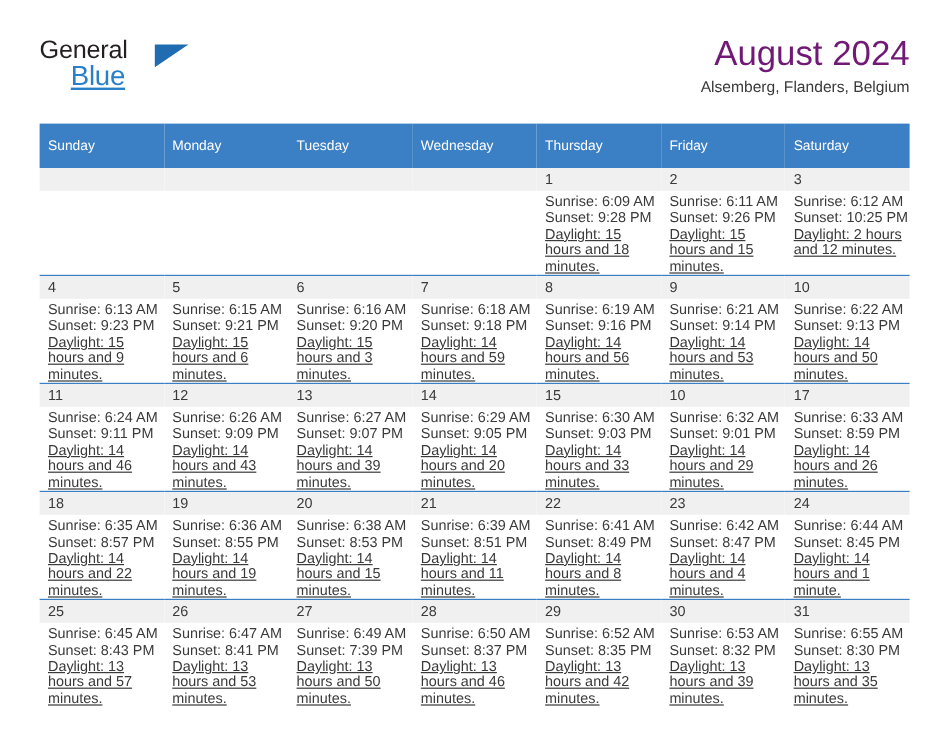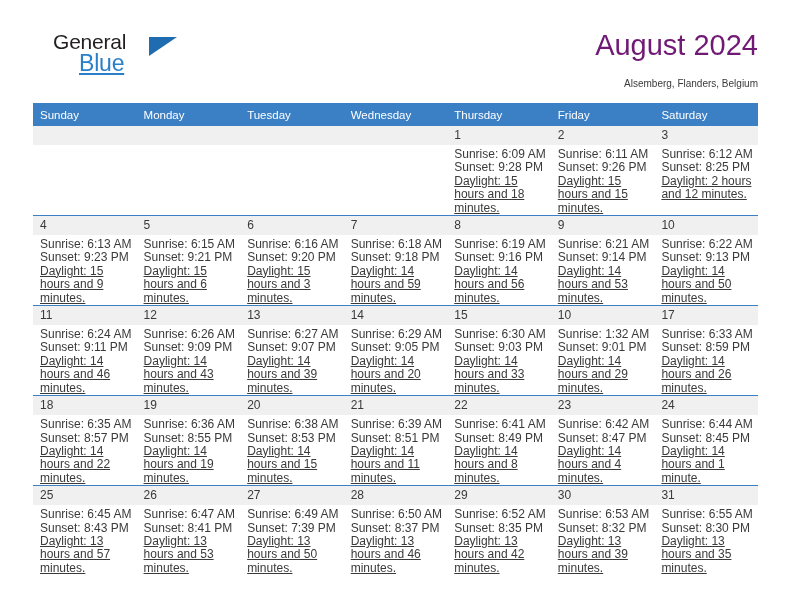--- a/index.html
+++ b/index.html
@@ -9,56 +9,56 @@
     font-family: "Liberation Sans", sans-serif;
     overflow: hidden;
   }
   .page { position: relative; width: 792px; height: 612px; }
 
   
   .topbar {
     position: absolute; left: 33px; top: 28px; width: 725px; height: 66px;
     display: flex; align-items: flex-start; justify-content: space-between;
   }
-  .logo { position: relative; width: 150px; padding-top: 3px; margin-left: 20px; }
+  .logo { position: relative; width: 150px; padding-top: 3px; }
   .logo-line1 {
     font-size: 21px; color: #231f20; letter-spacing: -0.2px;
     line-height: 22px; white-space: nowrap;
   }
   .logo-line2 {
     font-size: 23px; color: #2a7fc9; letter-spacing: -0.2px;
     line-height: 20px; padding-left: 26px; text-decoration: underline;
   }
   .logo-tri {
     position: absolute; left: 96px; top: 9px; width: 0; height: 0;
     border-left: 28px solid #1f6cb0;
     border-bottom: 19px solid transparent;
   }
   .titleblock { text-align: right; }
   .cal-title {
     font-size: 29px; color: #701a75; font-weight: 400;
     line-height: 34px; letter-spacing: 0px;
   }
   .cal-subtitle {
-    font-size: 10px; color: #3a3a3a; line-height: 22px; margin-top: 11px; text-align: right;
+    font-size: 13px; color: #3a3a3a; line-height: 22px; margin-top: 0; text-align: right;
   }
 
   
   .calendar {
     position: absolute; left: 33px; top: 103px; width: 725px;
     border-collapse: collapse; table-layout: fixed;
   }
   .calendar th {
     background: #3b7fc4;
     color: #ffffff;
     font-size: 11.5px;
     font-weight: normal;
     text-align: left;
     padding: 5px 0 5px 7px;
-    height: 23px;
+    height: 37px;
     border: none;
   }
   .calendar td {
     vertical-align: top;
     padding: 0;
     border-top: 1px solid #3b7fc4;
     height: 89px;
     background: #ffffff;
   }
   .calendar tr.week:first-child td { border-top: none; }
@@ -160,21 +160,21 @@
             <div class="info">
               <div>Sunrise: 6:11 AM</div>
               <div>Sunset: 9:26 PM</div>
               <div class="dl">Daylight: 15 hours and 15 minutes.</div>
             </div>
           </td>
           <td>
             <div class="daynum">3</div>
             <div class="info">
               <div>Sunrise: 6:12 AM</div>
-              <div>Sunset: 8:25 PM</div>
+              <div>Sunset: 10:25 PM</div>
               <div class="dl">Daylight: 2 hours and 12 minutes.</div>
             </div>
           </td>
         </tr>
         <tr class="week">
           <td>
             <div class="daynum">4</div>
             <div class="info">
               <div>Sunrise: 6:13 AM</div>
               <div>Sunset: 9:23 PM</div>
@@ -267,21 +267,21 @@
             <div class="daynum">15</div>
             <div class="info">
               <div>Sunrise: 6:30 AM</div>
               <div>Sunset: 9:03 PM</div>
               <div class="dl">Daylight: 14 hours and 33 minutes.</div>
             </div>
           </td>
           <td>
             <div class="daynum">10</div>
             <div class="info">
-              <div>Sunrise: 1:32 AM</div>
+              <div>Sunrise: 6:32 AM</div>
               <div>Sunset: 9:01 PM</div>
               <div class="dl">Daylight: 14 hours and 29 minutes.</div>
             </div>
           </td>
           <td>
             <div class="daynum">17</div>
             <div class="info">
               <div>Sunrise: 6:33 AM</div>
               <div>Sunset: 8:59 PM</div>
               <div class="dl">Daylight: 14 hours and 26 minutes.</div>

